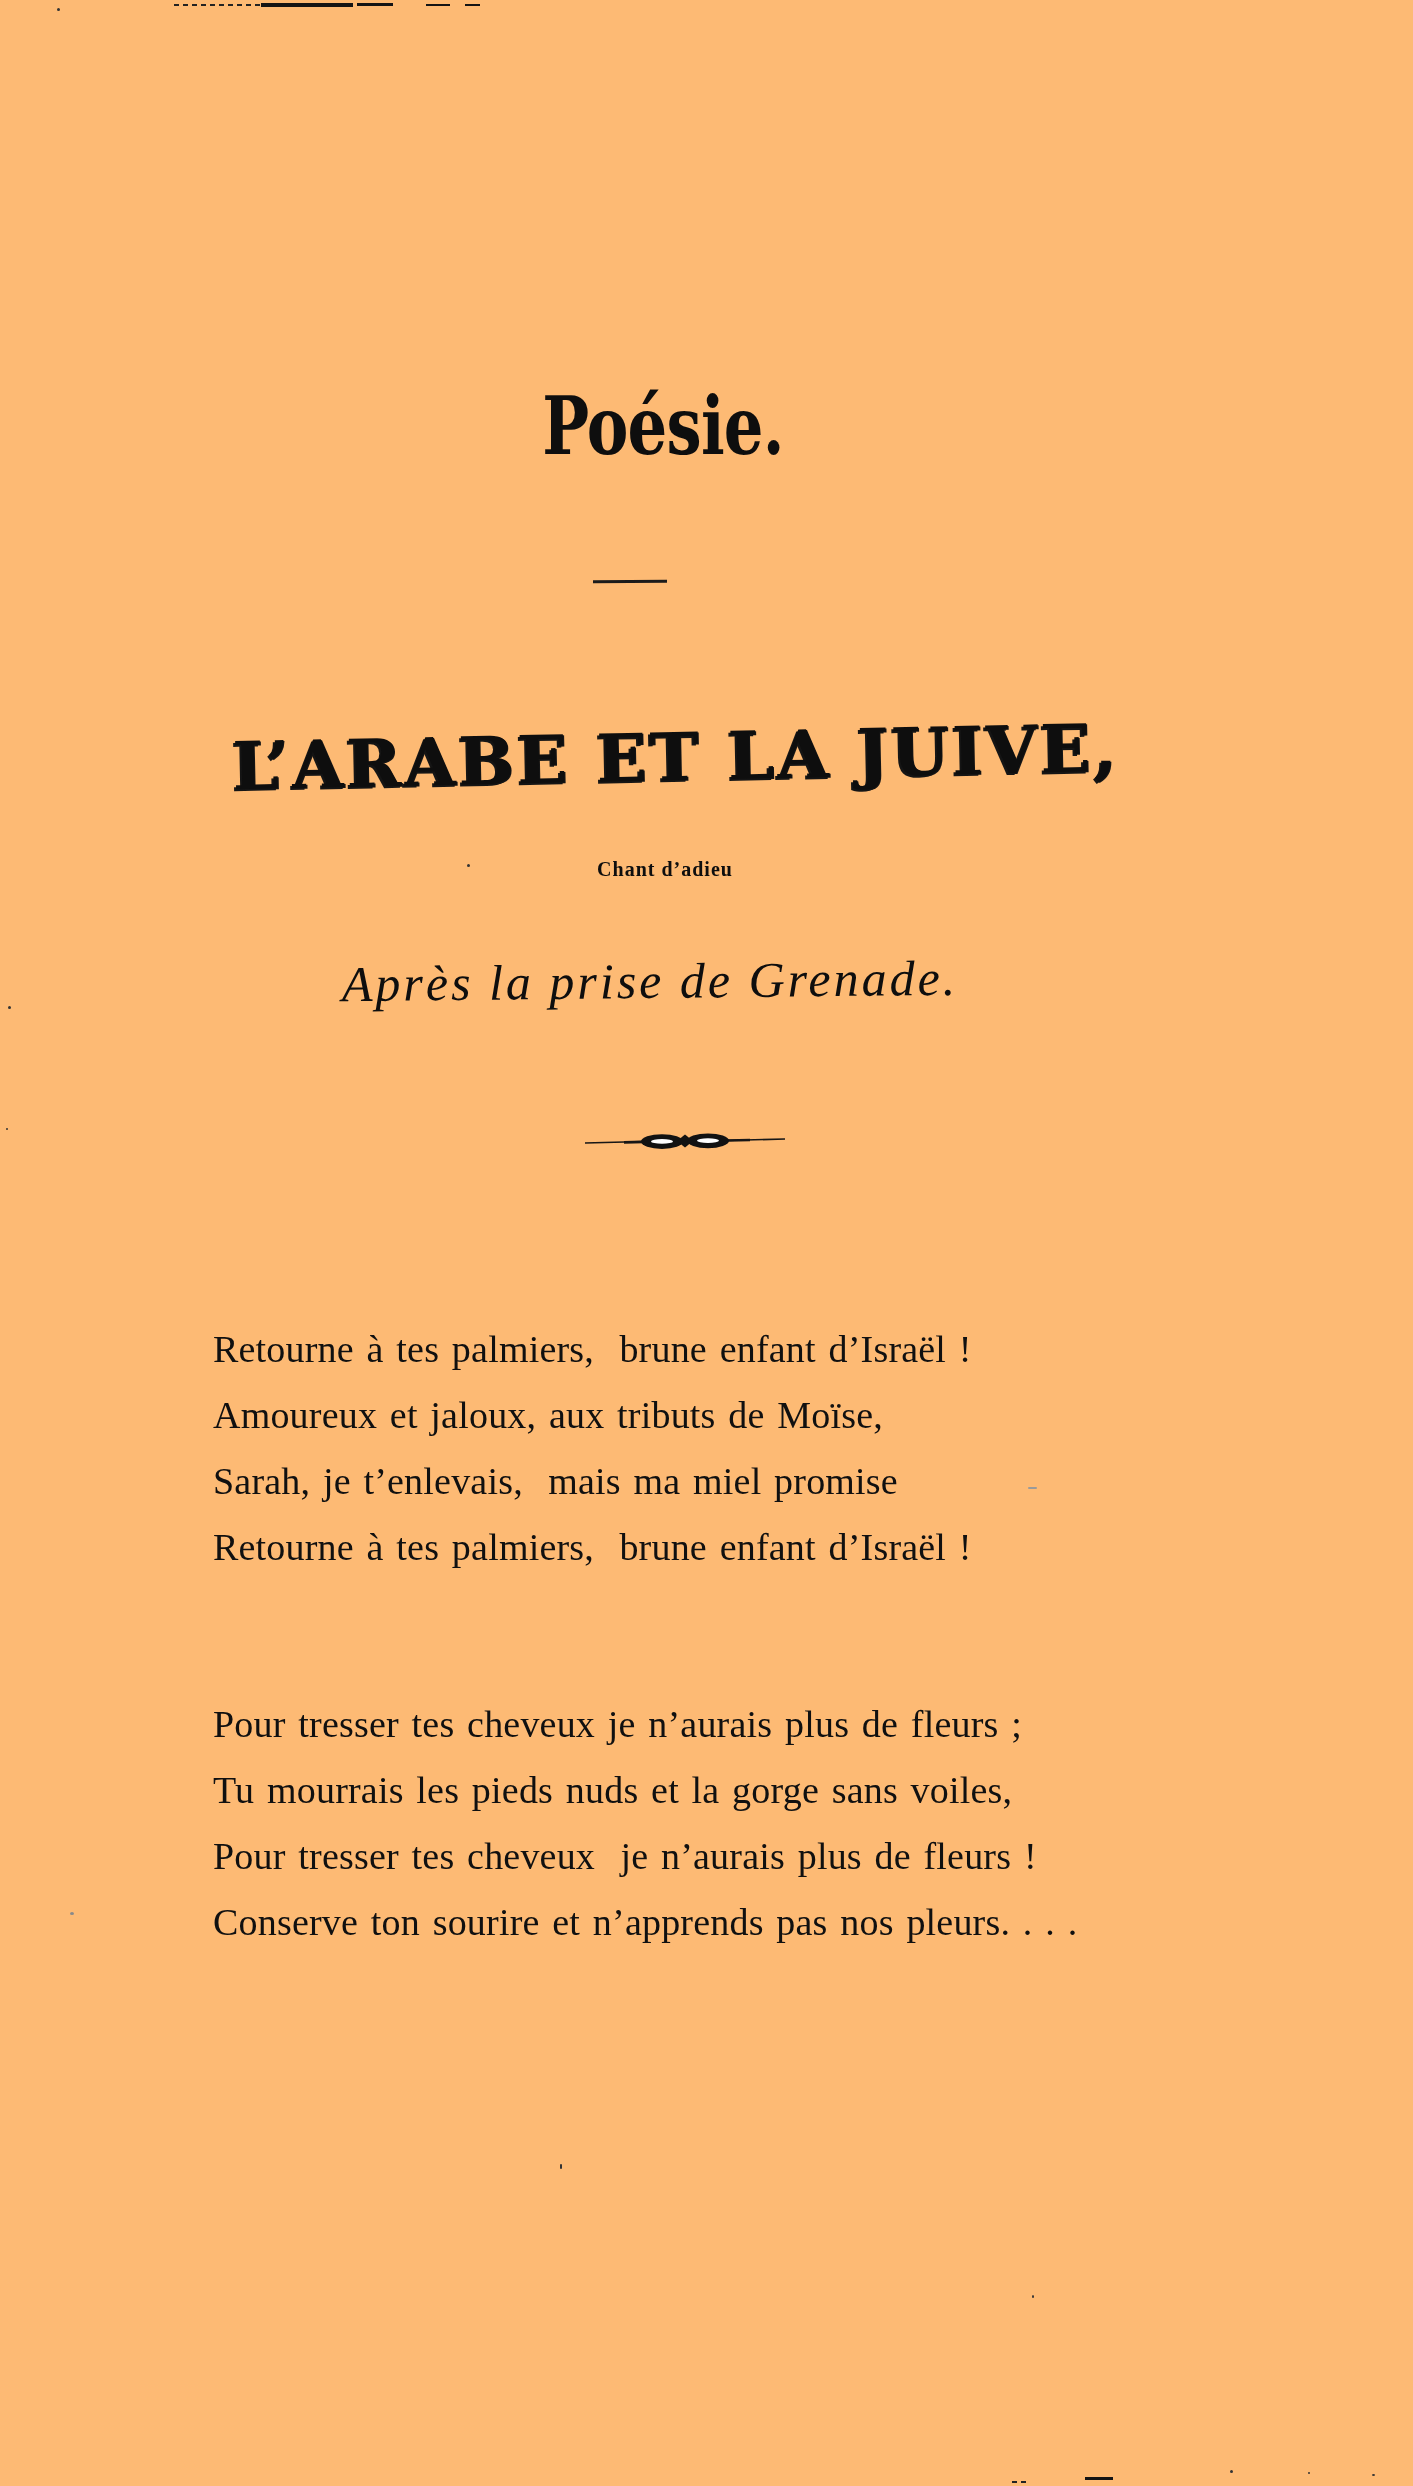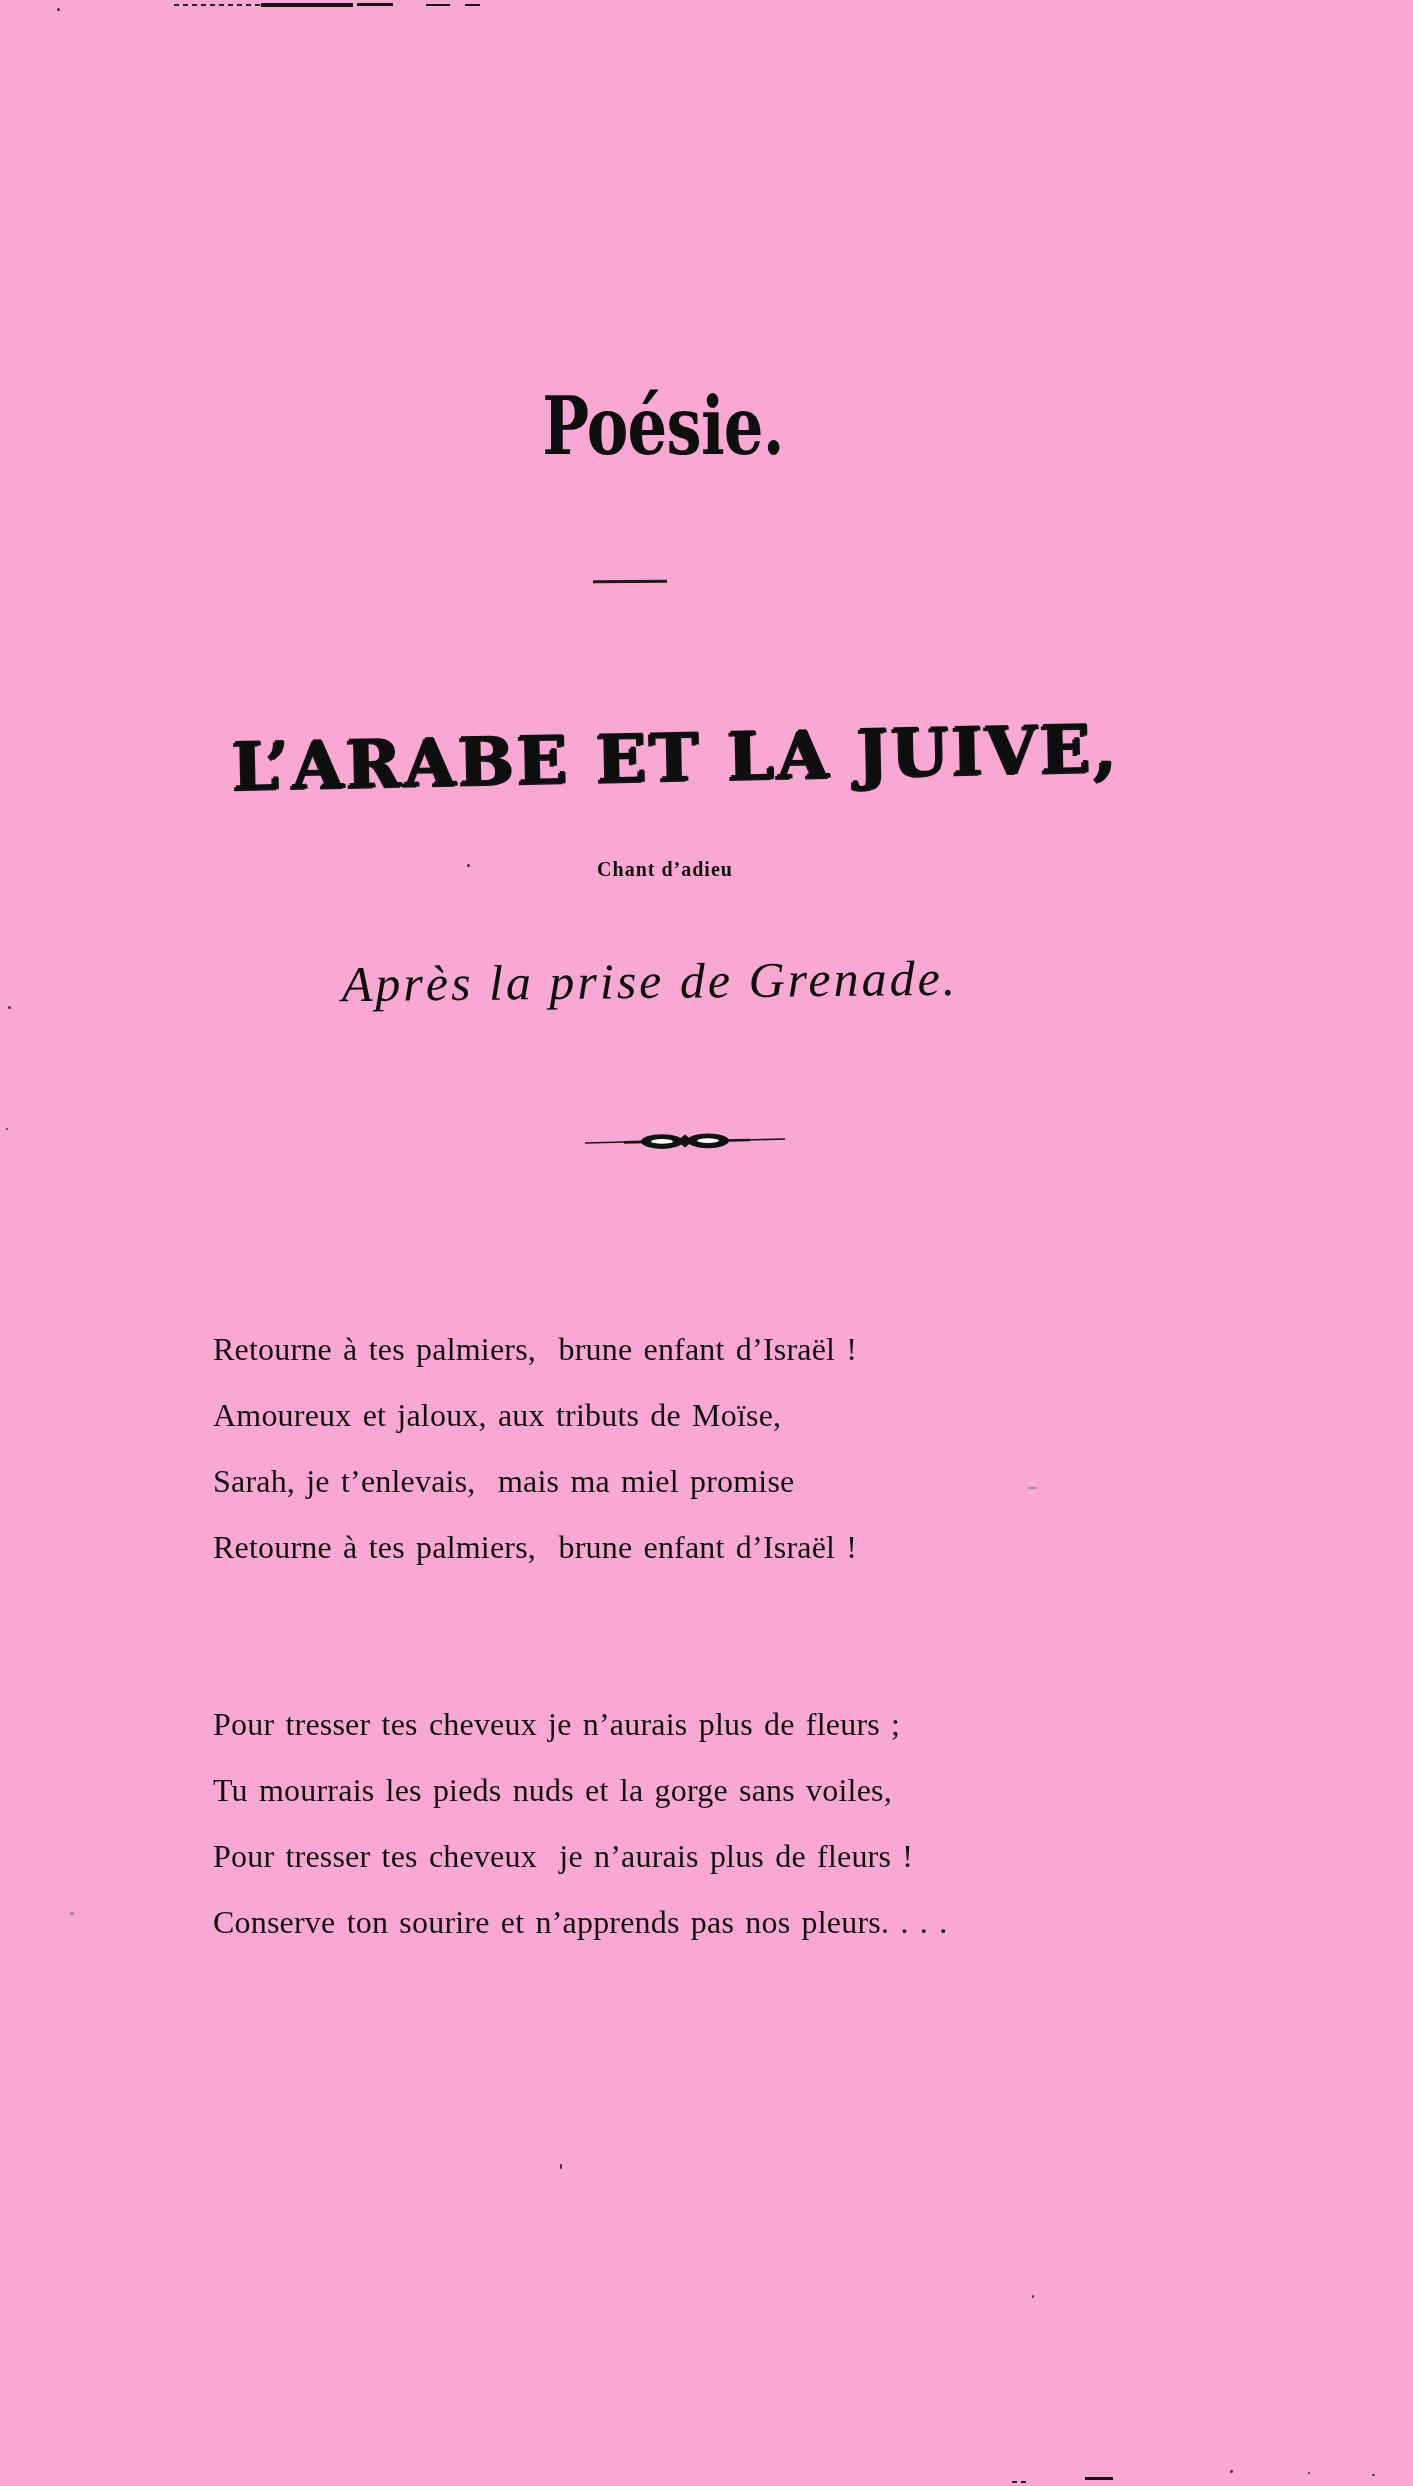--- a/index.html
+++ b/index.html
@@ -1,19 +1,19 @@
 <!DOCTYPE html>
 <html><head>
 <meta charset="utf-8">
 <style>
   html,body{margin:0;padding:0;background:#ffffff;}
   .page{
     position:relative;
     width:1413px;height:2486px;
-    background:#f9a8d4;
+    background:#fdba74;
     color:#0e0e0e;
     font-family:"Liberation Serif","DejaVu Serif",serif;
     overflow:hidden;
   }
   
   .artifact{position:absolute;background:#141414;}
   .dotted-run{
     position:absolute;height:2px;
     background:repeating-linear-gradient(90deg,#222 0 5px,transparent 5px 9px);
   }
@@ -51,21 +51,21 @@
     transform:translateX(-50%) rotate(-0.6deg);
     font-style:italic;font-size:50px;letter-spacing:3px;
     white-space:nowrap;
   }
   .ornament{position:absolute;top:1130px;left:584px;}
   
   .stanza{position:absolute;left:213px;width:1050px;}
   .stanza-1{top:1316px;}
   .stanza-2{top:1691px;}
   .verse-line{
-    margin:0;font-size:32px;line-height:66px;
+    margin:0;font-size:38px;line-height:66px;
     word-spacing:3px;letter-spacing:0.2px;
     white-space:pre;color:#101010;
   }
 </style>
 </head>
 <body>
 
 <div class="page">
 
   <div>

